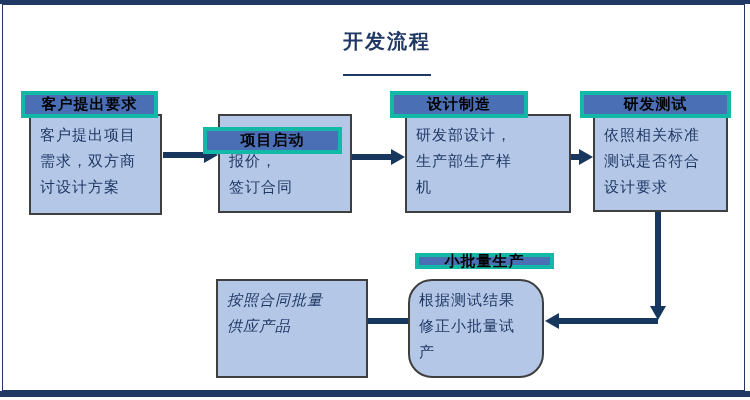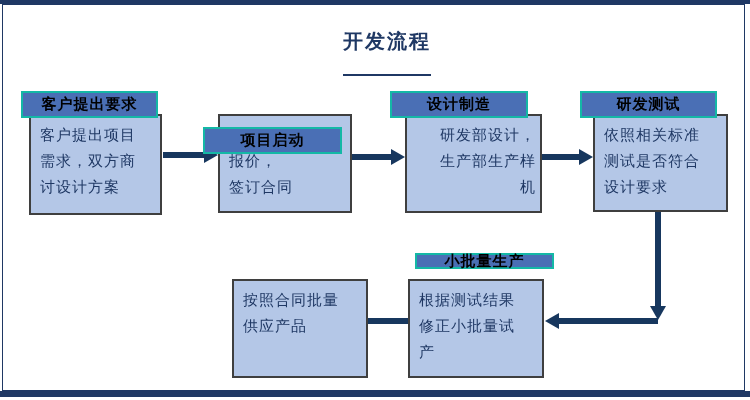--- a/index.html
+++ b/index.html
@@ -39,21 +39,21 @@
     color: #1f3864;
     letter-spacing: 2px;
     border-bottom: 2px solid #1f3864;
     padding-bottom: 19px;
     white-space: nowrap;
   }
 
   .node-header {
     position: absolute;
     background: #4a6fb5;
-    border: 2px solid #14b8a6;
+    border: 4px solid #14b8a6;
     color: #000000;
     font-weight: bold;
     font-size: 15px;
     letter-spacing: 1px;
     display: flex;
     align-items: center;
     justify-content: center;
     z-index: 3;
     white-space: nowrap;
   }
@@ -69,27 +69,27 @@
     z-index: 2;
     letter-spacing: 1px;
   }
 
   
   .h1 { left: 21px;  top: 91px;  width: 137px; height: 27px; }
   .b1 { left: 29px;  top: 114px; width: 133px; height: 101px; }
   .h2 { left: 203px; top: 91px;  width: 139px; height: 27px; margin-top: 36px; }
   .b2 { left: 218px; top: 114px; width: 134px; height: 99px; }
   .h3 { left: 390px; top: 91px;  width: 138px; height: 27px; }
-  .b3 { left: 405px; top: 114px; width: 137px; height: 99px; text-align: right; }
-  .h4 { left: 580px; top: 91px;  width: 137px; height: 27px; }
+  .b3 { left: 405px; top: 114px; width: 166px; height: 99px; }
+  .h4 { left: 580px; top: 91px;  width: 151px; height: 27px; }
   .b4 { left: 593px; top: 114px; width: 135px; height: 98px; }
   .h5 { left: 202px; top: 253px; width: 138px; height: 28px; }
-  .b5 { left: 232px; top: 279px; width: 136px; height: 99px; }
+  .b5 { left: 216px; top: 279px; width: 152px; height: 99px; font-style: italic; }
   .h6 { left: 388px; top: 253px; width: 139px; height: 16px; margin-left: 27px; }
-  .b6 { left: 408px; top: 279px; width: 136px; height: 99px; }
+  .b6 { left: 408px; top: 279px; width: 136px; height: 99px; border-radius: 24px; }
 
   
   .shaft { position: absolute; background: #17375e; z-index: 1; }
   .head  { position: absolute; width: 0; height: 0; z-index: 1; }
   .head-right { border-top: 8px solid transparent; border-bottom: 8px solid transparent; border-left: 14px solid #17375e; }
   .head-left  { border-top: 8px solid transparent; border-bottom: 8px solid transparent; border-right: 14px solid #17375e; }
   .head-down  { border-left: 8px solid transparent; border-right: 8px solid transparent; border-top: 14px solid #17375e; }
 
   .a1s { left: 163px; top: 152px; width: 42px;  height: 6px; }
   .a1h { left: 204px; top: 147px; }

